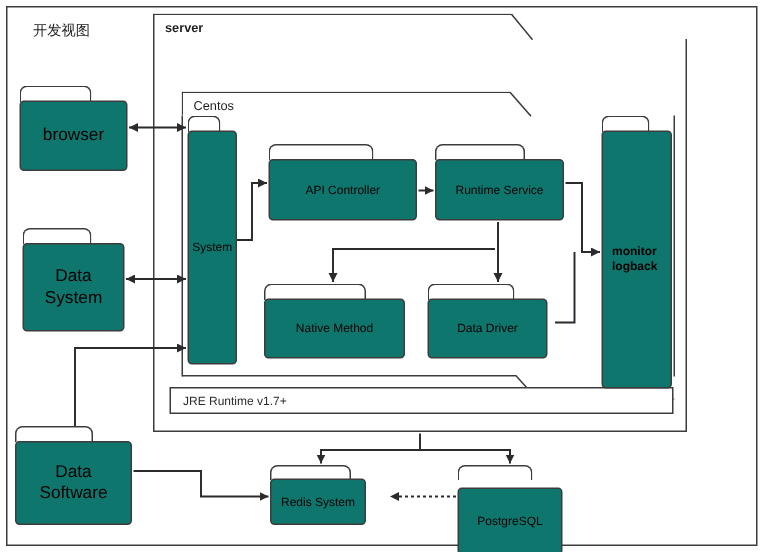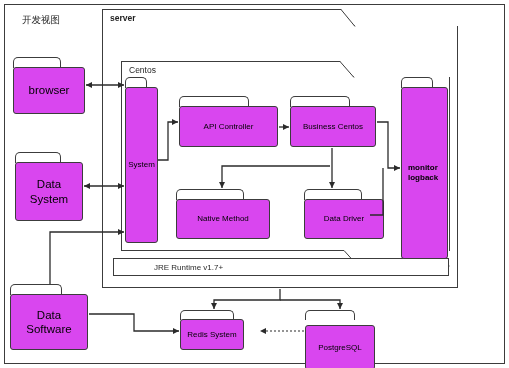--- a/index.html
+++ b/index.html
@@ -39,21 +39,21 @@
     background: #ffffff;
     border: 1px solid #3c3c3c;
     border-bottom: none;
     border-top-left-radius: 5px;
     border-top-right-radius: 5px;
   }
   .folder .body {
     position: absolute;
     left: 0;
     box-sizing: border-box;
-    background: #d946ef;
+    background: #0f766e;
     border: 1px solid #3c3c3c;
     border-radius: 3px;
     display: flex;
     align-items: center;
     justify-content: center;
     text-align: center;
     line-height: 1.22;
   }
   
   .package {
@@ -90,21 +90,20 @@
     box-sizing: border-box;
     background: #ffffff;
     border: 1px solid #3c3c3c;
     display: flex;
     align-items: center;
   }
   .plain-box .plain-text {
     padding-left: 8px;
     white-space: pre;
     color: #2b2b2b;
-    margin-left: 32px;
   }
   .outer-frame {
     position: absolute;
     left: 4px;
     top: 4px;
     width: 501px;
     height: 360px;
     box-sizing: border-box;
     border: 1px solid #3c3c3c;
     background: #ffffff;
@@ -189,29 +188,29 @@
     <div class="body lbl-8" style="top:10px; width:33px; height:156px;">System</div>
   </div>
 
   <div class="folder" style="left:179px; top:96px; width:99px; height:51px;">
     <div class="tab" style="width:70px; height:11px;"></div>
     <div class="body lbl-8" style="top:10px; width:99px; height:41px;">API Controller</div>
   </div>
 
   <div class="folder" style="left:290px; top:96px; width:86px; height:51px;">
     <div class="tab" style="width:60px; height:11px;"></div>
-    <div class="body lbl-8" style="top:10px; width:86px; height:41px;">Business Centos</div>
+    <div class="body lbl-8" style="top:10px; width:86px; height:41px;">Runtime Service</div>
   </div>
 
   <div class="folder" style="left:176px; top:189px; width:94px; height:50px;border-radius:14px;">
     <div class="tab" style="width:68px; height:11px;"></div>
     <div class="body lbl-8" style="top:10px; width:94px; height:40px;">Native Method</div>
   </div>
 
-  <div class="folder" style="left:304px; top:189px; width:80px; height:50px;">
+  <div class="folder" style="left:285px; top:189px; width:80px; height:50px;">
     <div class="tab" style="width:58px; height:11px;"></div>
     <div class="body lbl-8" style="top:10px; width:80px; height:40px;">Data Driver</div>
   </div>
 
   <div class="folder" style="left:401px; top:77px; width:47px; height:182px;">
     <div class="tab" style="width:32px; height:11px;"></div>
     <div class="body lbl-8" style="top:10px; width:47px; height:172px; white-space:pre-line; justify-content:flex-start; padding-left:6px; text-align:left;font-weight:bold;">monitor
 logback</div>
   </div>
 

